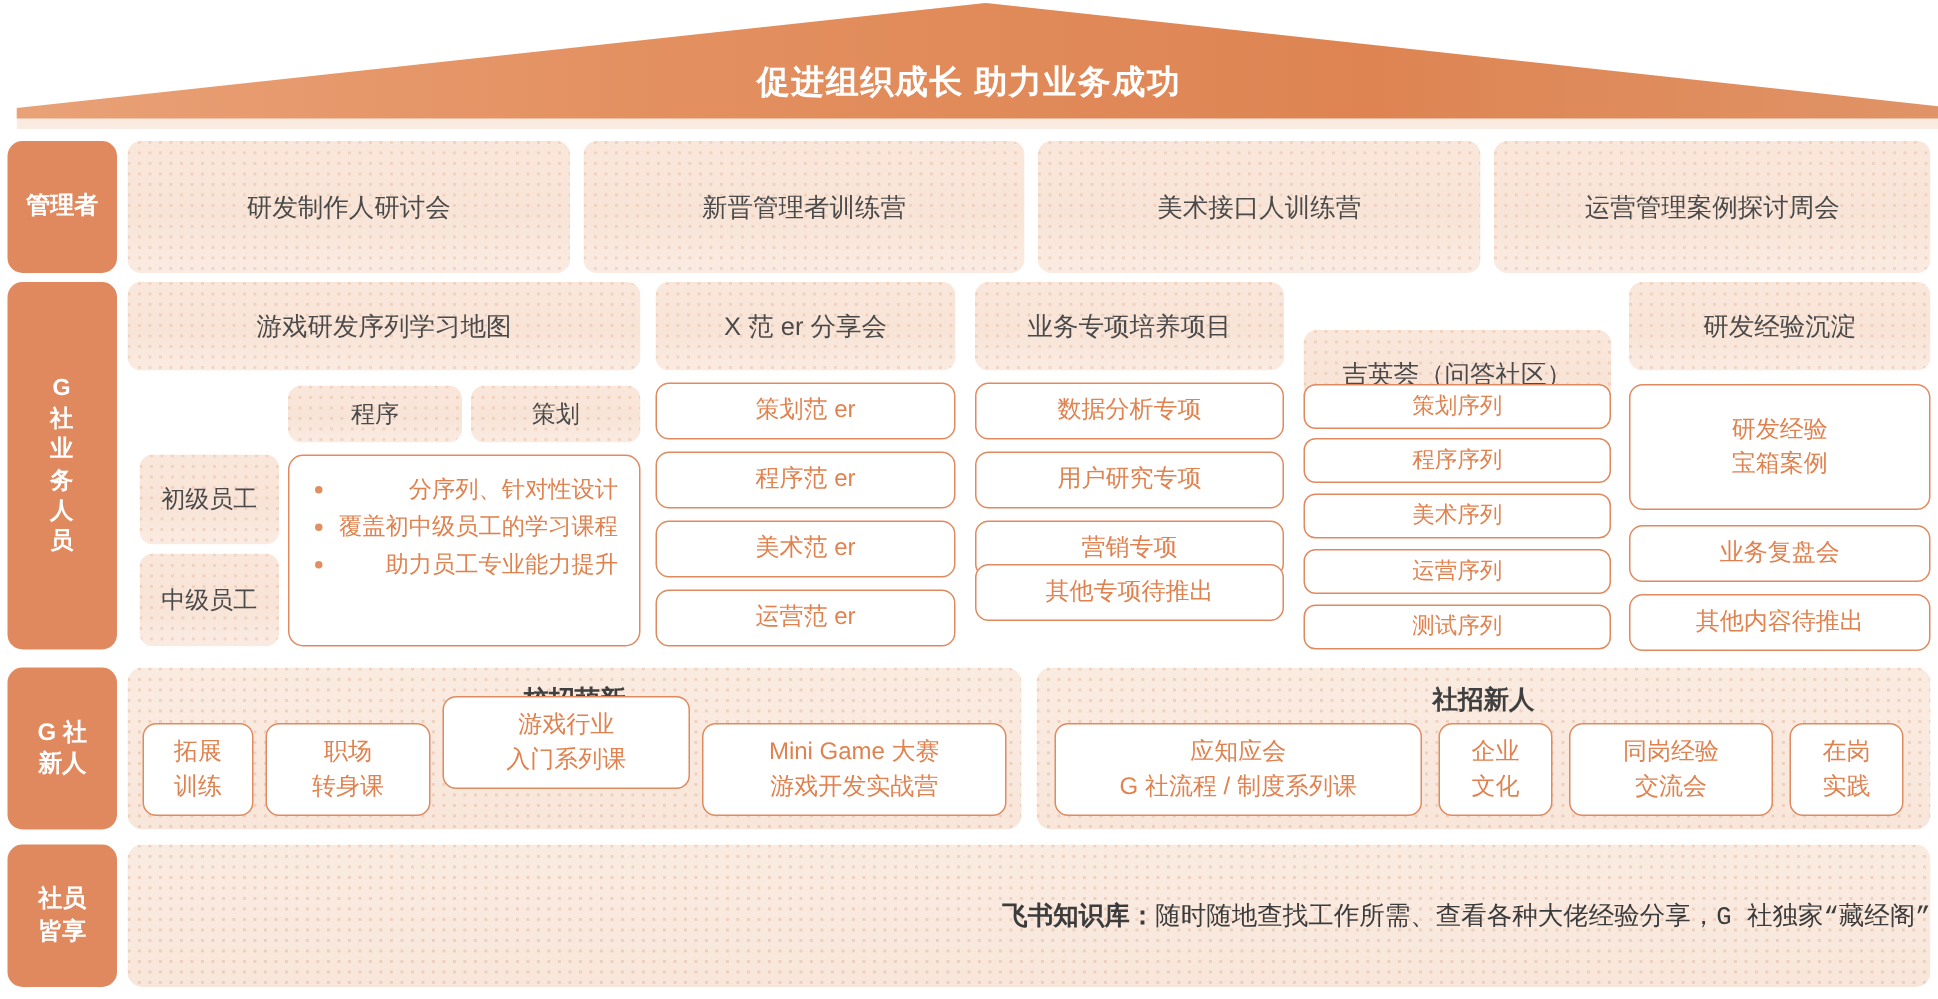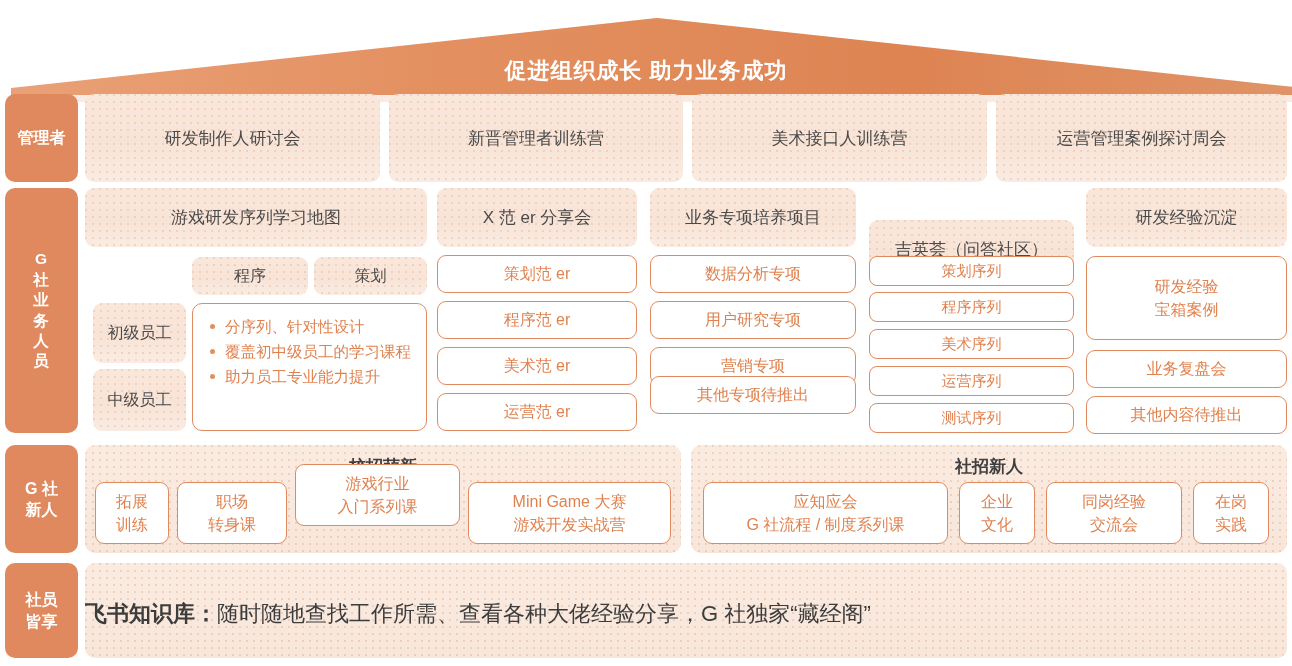--- a/index.html
+++ b/index.html
@@ -6,21 +6,21 @@
   html, body {
     width: 1292px; height: 666px;
     background: #ffffff;
     font-family: "Liberation Sans", "DejaVu Sans", sans-serif;
     overflow: hidden;
   }
   #page { position: relative; width: 1292px; height: 666px; }
 
   
   .roof {
-    position: absolute; left: 0; top: 16px; width: 1159px; height: 86px; padding-left: 11px;
+    position: absolute; left: 0; top: 0; width: 1159px; height: 86px; padding-left: 11px;
   }
   .roof svg { display:block; width:1292px; height:86px; }
   .roof-title {
     position: absolute; left: 0; top: 40px; width: 1292px;
     text-align: center;
     font-size: 22px; font-weight: bold; color: #ffffff;
     letter-spacing: 1px;
   }
   .side-tab {
     position: absolute; left: 5px; width: 73px;
@@ -68,38 +68,38 @@
     text-align:center; line-height:1.3;
   }
   .obox.thin { border-radius: 8px; font-size: 15px; }
   .obox.two-line { line-height: 1.45; }
 
   
   .bullets {
     position:absolute; background:#fff;
     border:1.4px solid #E08A5F; border-radius:10px;
     padding: 10px 14px 8px 16px;
-    color:#E0824F; font-size:15.5px; line-height:1.62;
+    color:#E0824F; font-size:15.5px; line-height:1.62;text-align:right;
   }
   .bullets li { list-style:none; position:relative; padding-left:16px; }
   .bullets li::before {
     content:""; position:absolute; left:1px; top:10px;
     width:5px; height:5px; border-radius:50%; background:#E09060;
   }
 
   
   .section-label {
     position:absolute; text-align:center;
     font-size:17px; font-weight:bold; color:#3f3f3f;
   }
 
   
   .kb-text {
-    position:absolute; width:100%; text-align:left;
-    font-size:22px; color:#3c3c3c;
+    position:absolute; width:100%; text-align:right;
+    font-size:17px; color:#3c3c3c;font-family:Liberation Mono, monospace;
   }
   .kb-text b { font-weight:bold; }
 </style>
 </head>
 <body>
 
 <div id="page">
 
   <div class="roof">
     <svg viewBox="0 0 1292 86" preserveAspectRatio="none" aria-hidden="true">

